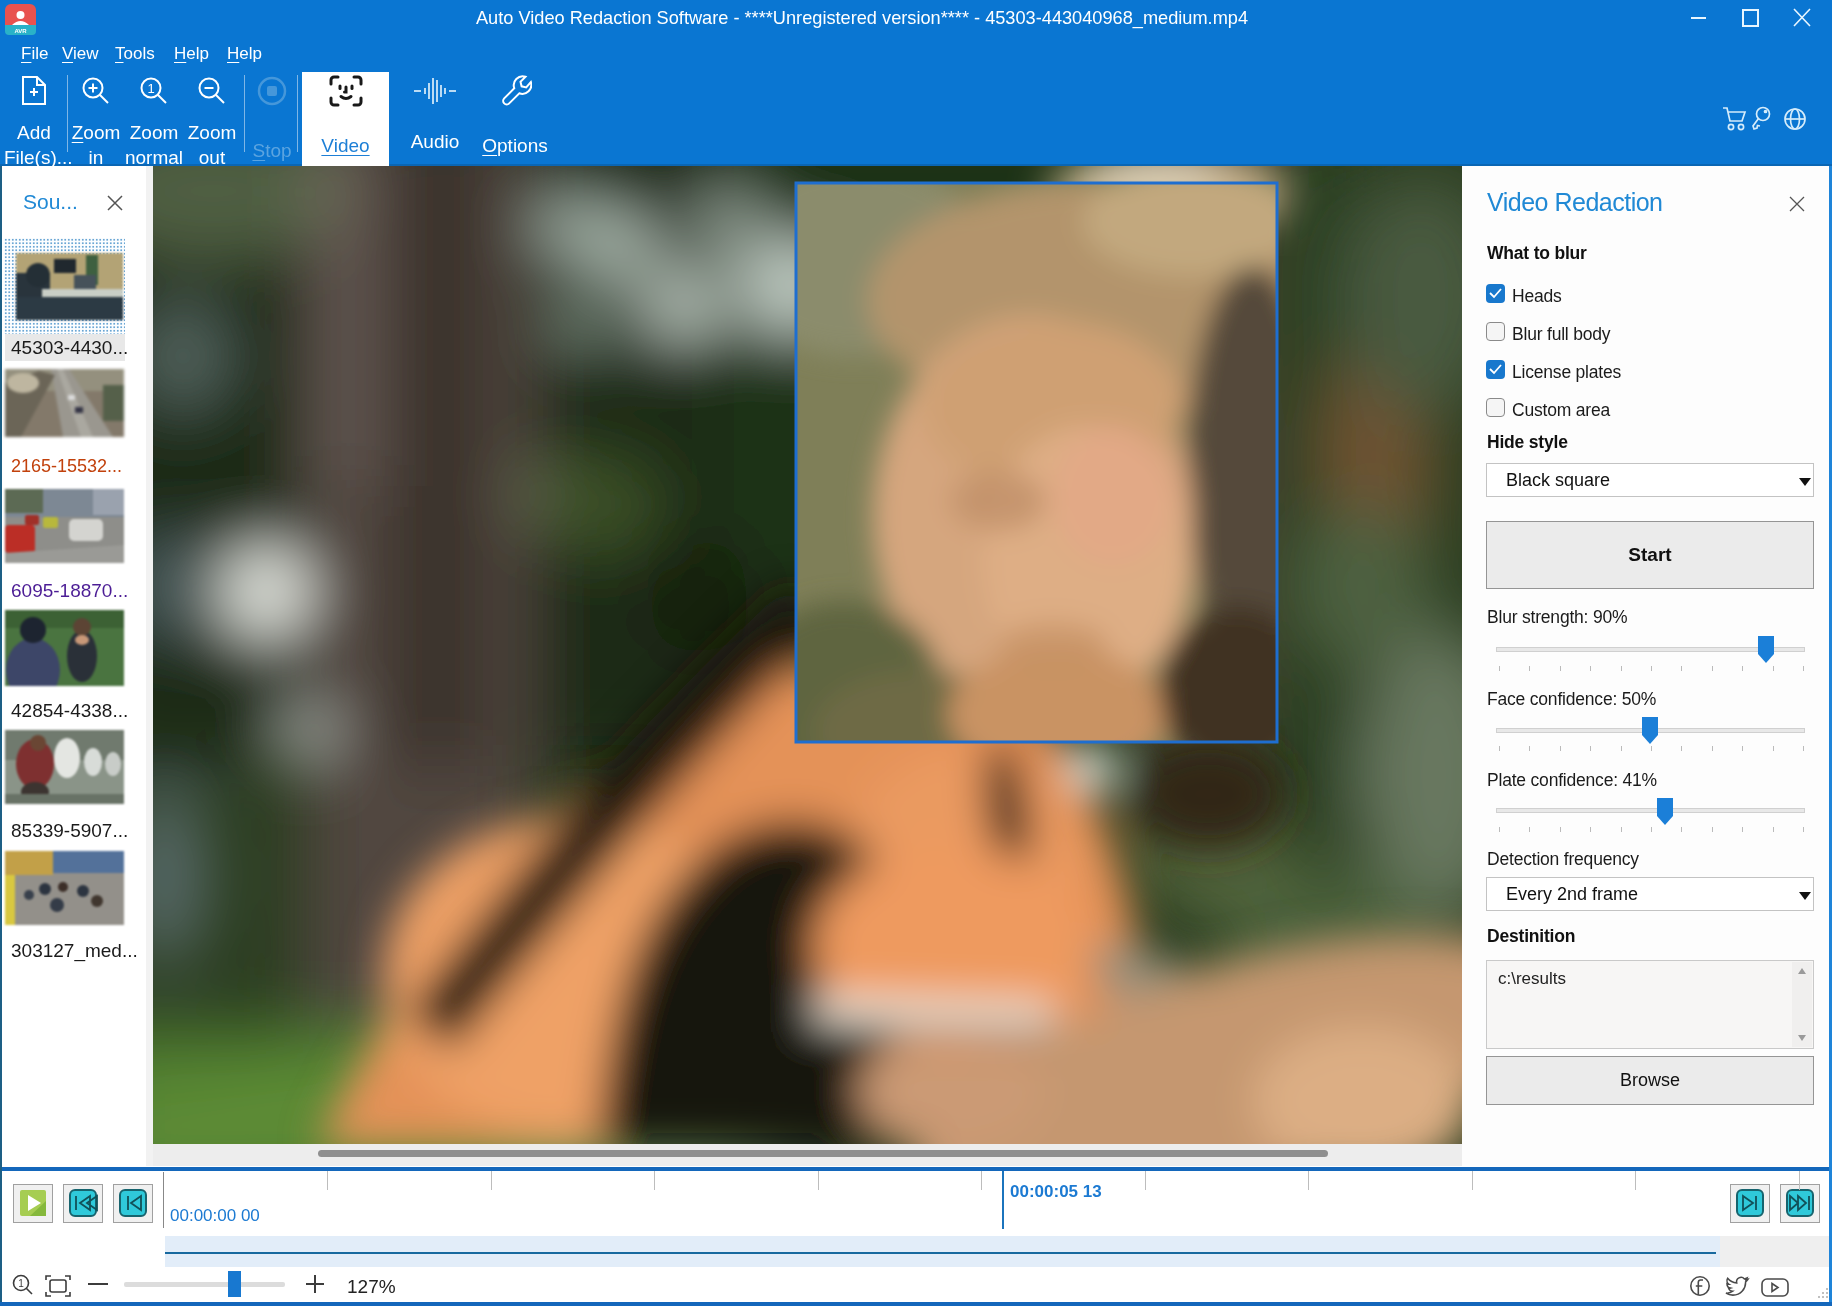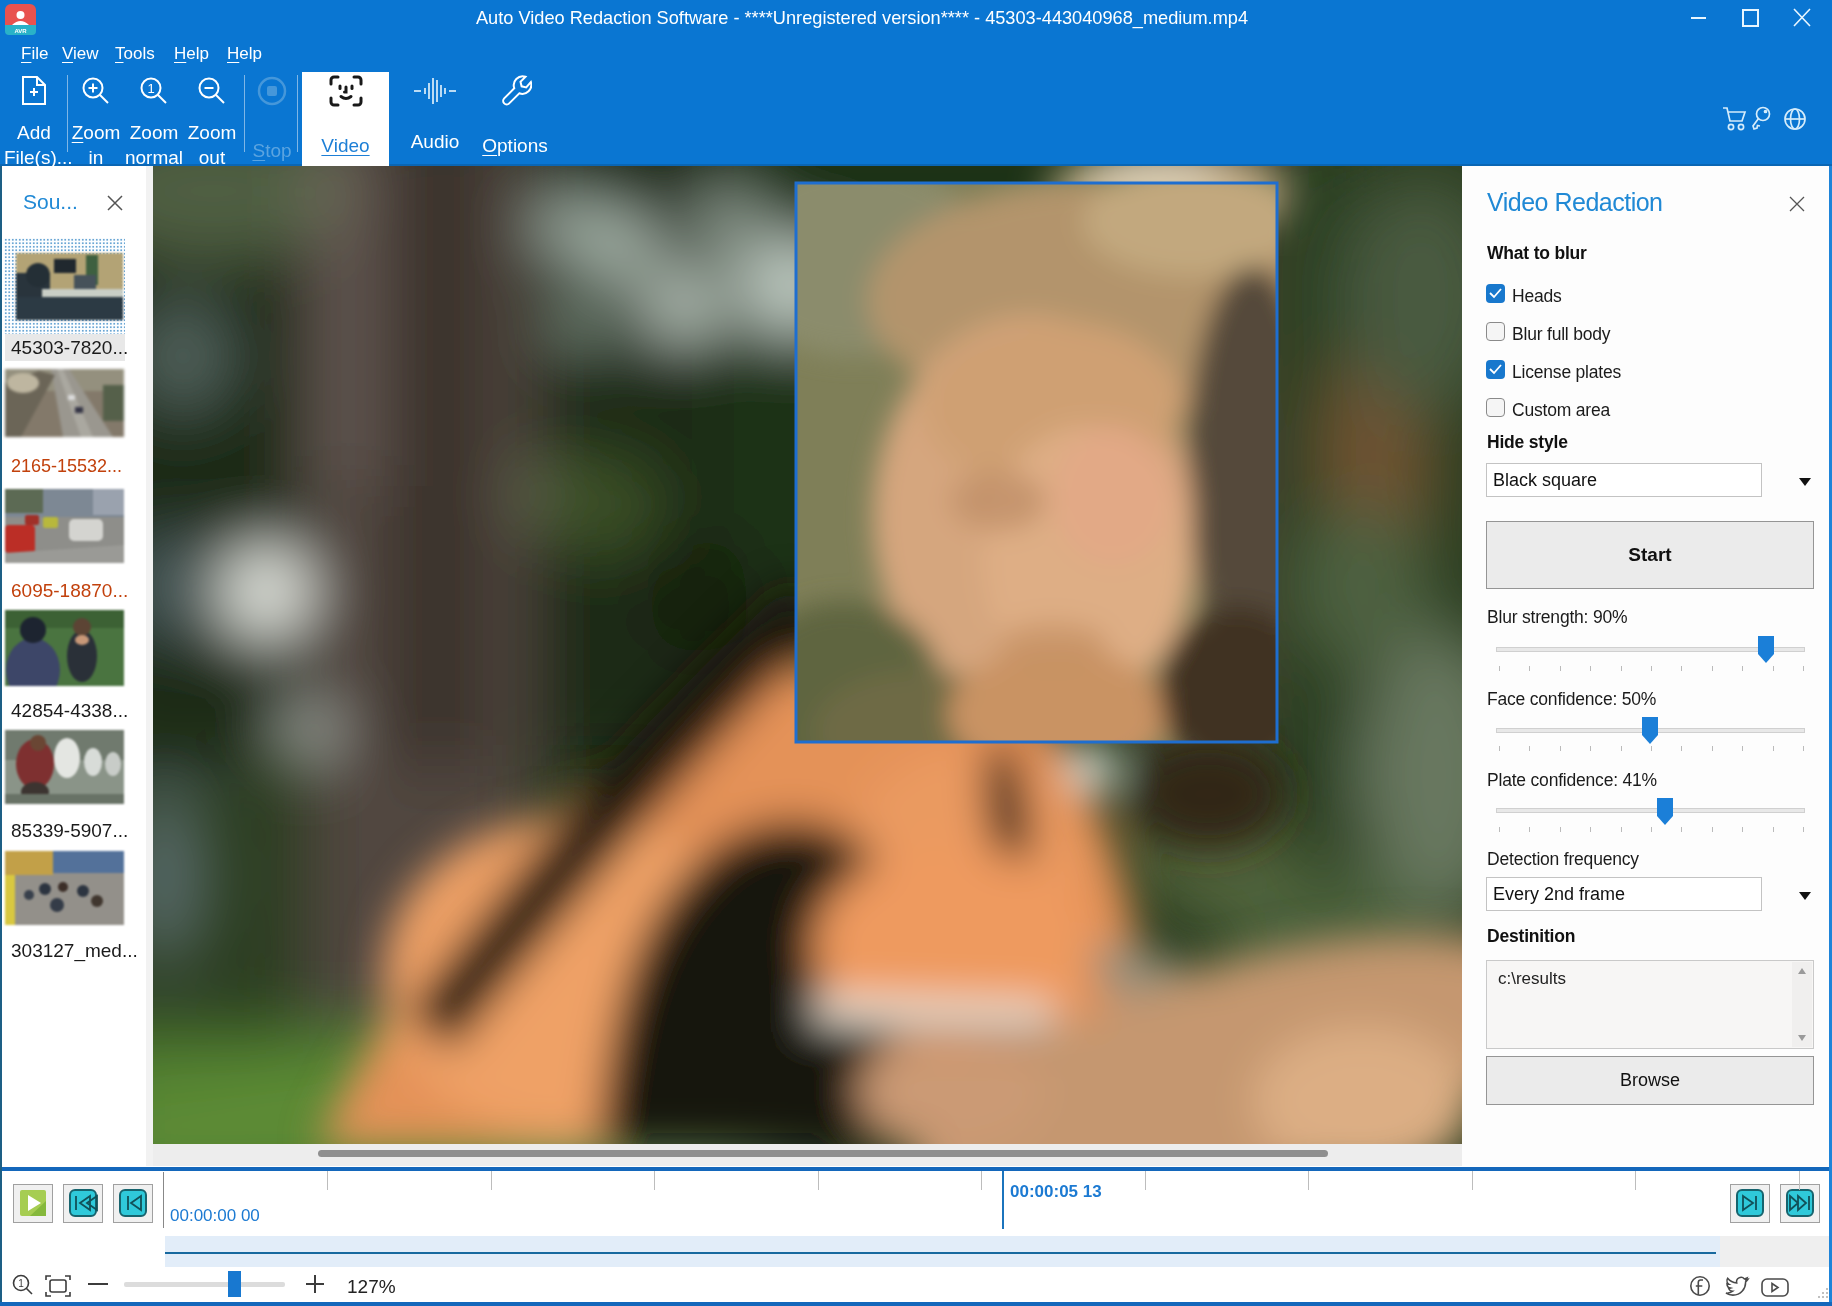--- a/index.html
+++ b/index.html
@@ -30,22 +30,22 @@
 #br { position:absolute; left:1829px; top:166px; width:3px; height:1140px; background:#1e84d9; }
 #bb { position:absolute; left:0; top:1302px; width:1832px; height:4px; background:#1467bb; }
 
 
 .rp-h1 { color:#2089d5; font-size:25px; letter-spacing:-0.5px; }
 .rp-bold { font-weight:bold; font-size:17.5px; letter-spacing:-0.2px; color:#111;text-align:center; }
 .rp-lbl { font-size:17.5px; letter-spacing:-0.2px; color:#1b1b1b; }
 .cb { width:19px; height:19px; border-radius:4px; display:inline-block; vertical-align:-3px; }
 .cb.on { background:#1878cd; }
 .cb.off { background:#f5f5f5; border:1px solid #8a8a8a; }
-.selectbox { position:absolute; left:1486px; width:276px; height:34px; background:#fff;
-  border:1px solid #c3c3c3; font-size:18px; color:#111; line-height:32px; padding-left:6px; }
+.selectbox { position:absolute; left:1486px; width:328px; height:34px; background:#fff;
+  border:1px solid #c3c3c3; font-size:18px; color:#111; line-height:32px; padding-left:19px; }
 .selarrow { position:absolute; width:0; height:0; border-left:6px solid transparent;
   border-right:6px solid transparent; border-top:8px solid #111; }
 .btn { position:absolute; left:1486px; width:328px; background:#ebebeb; border:1px solid #959595;
   text-align:center; color:#111; }
 .slider-track { position:absolute; left:1496px; width:309px; height:5px; background:#e8e8e8;
   border:1px solid #d0d0d0; }
 .slider-thumb { position:absolute; width:16px; height:28px; }
 
 
 #bottom { position:absolute; left:0; top:1166px; width:1832px; height:140px; background:#fff; }
@@ -197,21 +197,21 @@
           <rect width="107" height="67" fill="#b3a375"></rect>
           <rect x="38" y="6" width="22" height="14" fill="#20282e"></rect>
           <rect x="70" y="2" width="12" height="30" fill="#3e6040"></rect>
           <rect x="0" y="20" width="34" height="47" fill="#29343c"></rect>
           <ellipse cx="22" cy="22" rx="12" ry="12" fill="#242f36"></ellipse>
           <rect x="58" y="22" width="22" height="16" fill="#46525a"></rect>
           <rect x="26" y="36" width="81" height="10" fill="#c9cec6"></rect>
           <rect x="0" y="44" width="107" height="23" fill="#2c3a44"></rect>
         </svg></div>
       <div class="abs" style="left:5px;top:334px;width:120px;height:27px;background:#e8e8e8;"></div>
-      <div class="abs" style="left:11px;top:337px;font-size:19px;color:#1b1b1b;">45303-7820...</div>
+      <div class="abs" style="left:11px;top:337px;font-size:19px;color:#1b1b1b;">45303-4430...</div>
       <div class="abs" style="left:5px;top:369px;"><svg width="119" height="68" viewBox="0 0 119 68" style="filter:blur(1.5px)">
           <rect width="119" height="68" fill="#83796a"></rect>
           <rect x="0" y="0" width="119" height="22" fill="#94907e"></rect>
           <path d="M46 0 L64 0 L108 68 L58 68 Z" fill="#9a978f"></path>
           <path d="M52 0 L58 0 L88 68 L76 68 Z" fill="#aaa8a0"></path>
           <path d="M0 14 L34 2 L50 6 L16 68 L0 68 Z" fill="#6b6557"></path>
           <ellipse cx="18" cy="14" rx="16" ry="10" fill="#beb6a0"></ellipse>
           <rect x="98" y="16" width="21" height="36" fill="#55604a"></rect>
           <rect x="63" y="26" width="7" height="5" fill="#ddd"></rect>
           <rect x="70" y="38" width="8" height="6" fill="#334"></rect>
@@ -221,21 +221,21 @@
           <rect width="119" height="74" fill="#8e8e8a"></rect>
           <rect y="0" width="119" height="28" fill="#7d8894"></rect>
           <rect x="0" y="0" width="38" height="24" fill="#5c6a54"></rect>
           <rect x="88" y="0" width="31" height="26" fill="#9aa2ae"></rect>
           <rect x="0" y="36" width="30" height="28" rx="4" fill="#bb2e26"></rect>
           <rect x="64" y="30" width="34" height="22" rx="5" fill="#d4d4d0"></rect>
           <rect x="38" y="28" width="15" height="11" rx="2" fill="#b8b83c"></rect>
           <rect x="20" y="26" width="14" height="10" rx="2" fill="#a03028"></rect>
           <path d="M0 64 L119 56 L119 74 L0 74 Z" fill="#9a9a96"></path>
         </svg></div>
-      <div class="abs" style="left:11px;top:580px;font-size:19px;color:#c2410c;">6095-18870...</div>
+      <div class="abs" style="left:11px;top:580px;font-size:19px;color:#4c1d95;">6095-18870...</div>
       <div class="abs" style="left:5px;top:610px;"><svg width="119" height="76" viewBox="0 0 119 76" style="filter:blur(1px)">
           <rect width="119" height="76" fill="#4a7440"></rect>
           <rect y="0" width="119" height="18" fill="#3c6134"></rect>
           <ellipse cx="28" cy="60" rx="27" ry="32" fill="#3d4668"></ellipse>
           <circle cx="28" cy="20" r="13" fill="#1d2430"></circle>
           <ellipse cx="77" cy="46" rx="15" ry="26" fill="#2a3038"></ellipse>
           <circle cx="77" cy="17" r="9" fill="#5c4434"></circle>
           <ellipse cx="77" cy="30" rx="7" ry="5" fill="#c89878"></ellipse>
         </svg></div>
       <div class="abs" style="left:11px;top:700px;font-size:19px;color:#1b1b1b;">42854-4338...</div>

